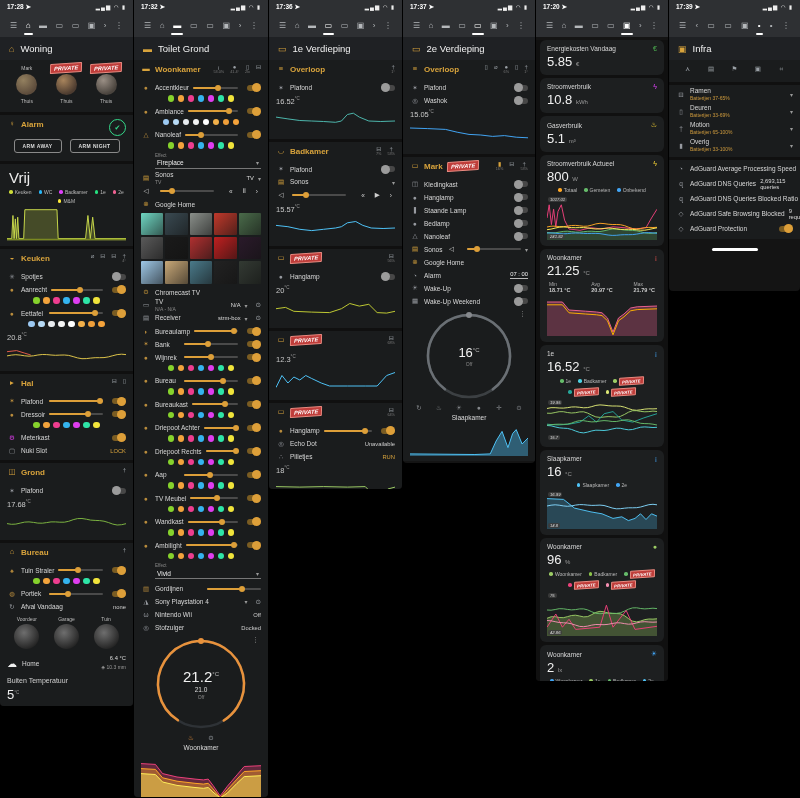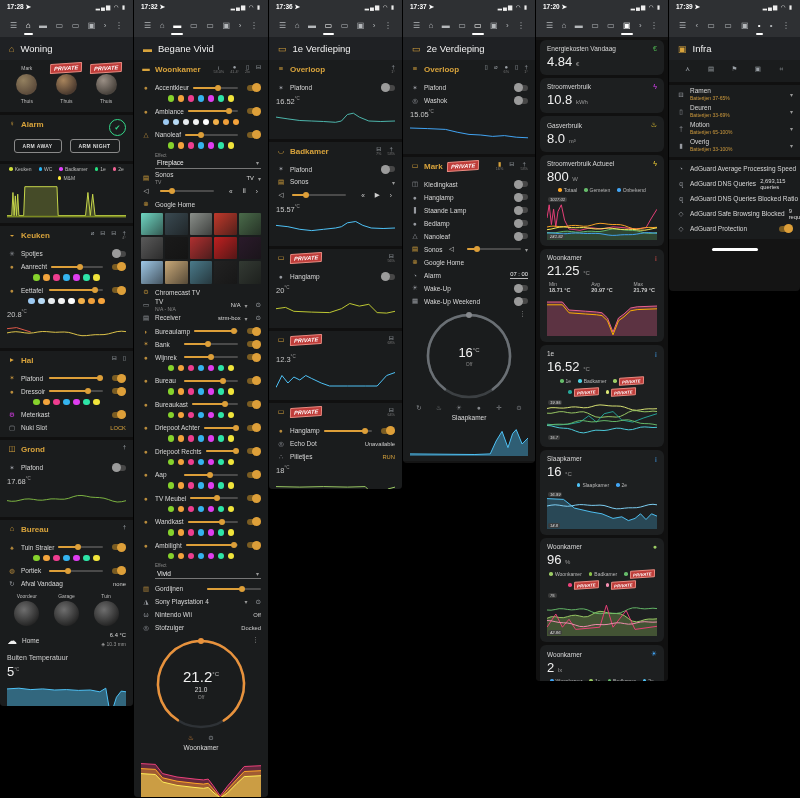--- a/index.html
+++ b/index.html
@@ -160,20 +160,21 @@
             <div class="secright">
               <span class="shieldbtn">✔</span>
             </div>
           </div>
           <div class="btns">
             <span class="obtn">ARM AWAY</span>
             <span class="obtn">ARM NIGHT</span>
           </div>
         </div>
         <div class="section">
+          <div class="big"><span>Vrij</span></div>
           <div class="legend">
             <span class="li">
               <i style="background: rgb(205, 220, 57);"></i>
               <span>Keuken</span>
             </span>
             <span class="li">
               <i style="background: rgb(41, 182, 246);"></i>
               <span>WC</span>
             </span>
             <span class="li">
@@ -422,21 +423,21 @@
         <span>⌂</span>
         <span class="act">▬</span>
         <span>▭</span>
         <span>▭</span>
         <span>▣</span>
         <span>›</span>
         <span>⋮</span>
       </div>
       <div class="hdr">
         <span class="hic" style="color: rgb(216, 163, 60);">▬</span>
-        <span class="ht">Begane Vivid</span>
+        <span class="ht">Toilet Grond</span>
       </div>
       <div class="content">
         <div class="section">
           <div class="sechead">
             <span class="sic" style="color: rgb(216, 163, 60);">▬</span>
             <span class="sectitle">Woonkamer</span>
             <div class="secright">
               <span class="micon">¡<span class="msub">53.0%</span></span>
               <span class="micon">●<span class="msub">41.4°</span></span>
               <span class="micon">▯<span class="msub">2lx</span></span>
@@ -1174,35 +1175,35 @@
         <span class="act">▣</span>
         <span>›</span>
         <span>⋮</span>
       </div>
       <div class="content">
         <div class="card">
           <div class="cardhead">
             <span>Energiekosten Vandaag</span>
             <span class="cic" style="color: rgb(76, 175, 80);">€</span>
           </div>
-          <div class="bigval"><span>4.84</span> <span class="u">€</span></div>
+          <div class="bigval"><span>5.85</span> <span class="u">€</span></div>
         </div>
         <div class="card">
           <div class="cardhead">
             <span>Stroomverbruik</span>
             <span class="cic" style="color: rgb(224, 64, 251);">ϟ</span>
           </div>
           <div class="bigval"><span>10.8</span> <span class="u">kWh</span></div>
         </div>
         <div class="card">
           <div class="cardhead">
             <span>Gasverbruik</span>
             <span class="cic" style="color: rgb(253, 216, 53);">♨</span>
           </div>
-          <div class="bigval"><span>8.0</span> <span class="u">m³</span></div>
+          <div class="bigval"><span>5.1</span> <span class="u">m³</span></div>
         </div>
         <div class="card">
           <div class="cardhead">
             <span>Stroomverbruik Actueel</span>
             <span class="cic" style="color: rgb(253, 216, 53);">ϟ</span>
           </div>
           <div class="bigval"><span>800</span> <span class="u">W</span></div>
           <div class="legend">
             <span class="li">
               <i style="background: rgb(255, 167, 38);"></i>

